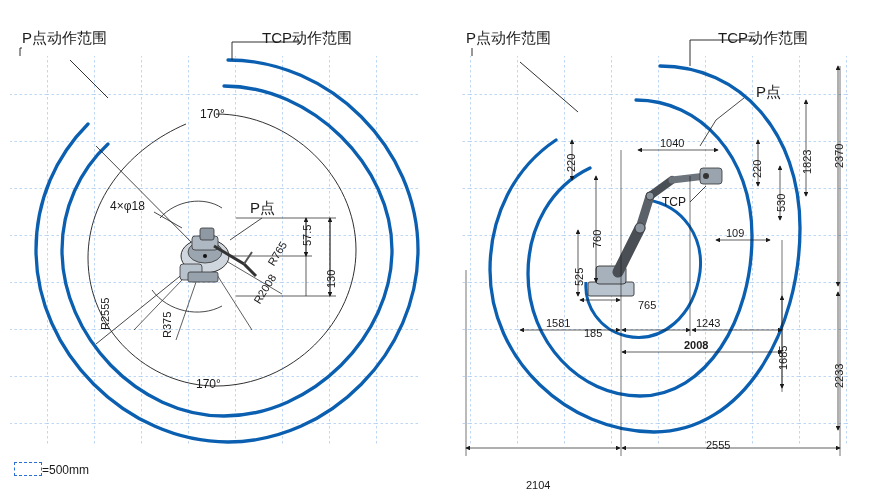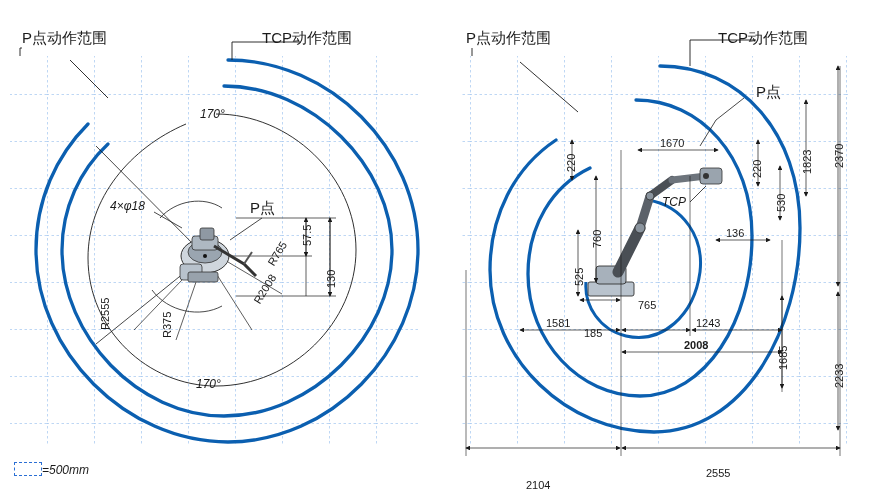--- a/index.html
+++ b/index.html
@@ -28,21 +28,21 @@
     display: block;
   }
   .lbl {
     position: absolute;
     font-family: "Liberation Sans", sans-serif;
     color: #1a1a1a;
     white-space: nowrap;
     line-height: 1;
   }
   .lbl.big { font-size: 15px; }
-  .lbl.mid { font-size: 12px; font-style: italic; }
+  .lbl.mid { font-size: 12px; }
   .lbl.sm  { font-size: 11px; }
   .rot90 { transform: rotate(-90deg); transform-origin: left top; }
   .legend-sw {
     position: absolute;
     width: 26px;
     height: 12px;
     border: 1px dashed #2b6fd4;
     background: transparent;
   }
 </style>
@@ -213,34 +213,34 @@
   <div class="lbl sm rot90" style="left:302px; top:246px;">57.5</div>
   <div class="lbl sm rot90" style="left:326px; top:288px;">130</div>
 
   <div class="lbl big" style="left:466px; top:30px;">P点动作范围</div>
   <div class="lbl big" style="left:718px; top:30px;">TCP动作范围</div>
 
   <div class="lbl big" style="left:756px; top:84px;">P点</div>
   <div class="lbl mid" style="left:662px; top:196px;">TCP</div>
 
   <div class="lbl sm rot90" style="left:566px; top:172px;">220</div>
-  <div class="lbl sm" style="left:660px; top:138px;">1670</div>
+  <div class="lbl sm" style="left:660px; top:138px;">1040</div>
   <div class="lbl sm rot90" style="left:752px; top:178px;">220</div>
   <div class="lbl sm rot90" style="left:802px; top:174px;">1823</div>
   <div class="lbl sm rot90" style="left:834px; top:168px;">2370</div>
   <div class="lbl sm rot90" style="left:776px; top:212px;">530</div>
   <div class="lbl sm rot90" style="left:592px; top:248px;">760</div>
-  <div class="lbl sm" style="left:726px; top:228px;">136</div>
+  <div class="lbl sm" style="left:726px; top:228px;">109</div>
   <div class="lbl sm rot90" style="left:574px; top:286px;">525</div>
   <div class="lbl sm" style="left:584px; top:304px;margin-top:24px;">185</div>
   <div class="lbl sm rot90" style="left:778px; top:370px;">1685</div>
   <div class="lbl sm rot90" style="left:834px; top:388px;">2233</div>
   <div class="lbl sm" style="left:546px; top:318px;">1581</div>
   <div class="lbl sm" style="left:638px; top:300px;">765</div>
   <div class="lbl sm" style="left:696px; top:318px;">1243</div>
   <div class="lbl sm" style="left:684px; top:340px;font-weight:bold;">2008</div>
   <div class="lbl sm" style="left:526px; top:452px;margin-top:28px;">2104</div>
-  <div class="lbl sm" style="left:706px; top:468px;">2555</div>
+  <div class="lbl sm" style="left:706px; top:440px;">2555</div>
 
   <div class="legend-sw" style="left:14px; top:462px;"></div>
   <div class="lbl mid" style="left:42px; top:464px;">=500mm</div>
 
 </div>
 
 </body></html>

